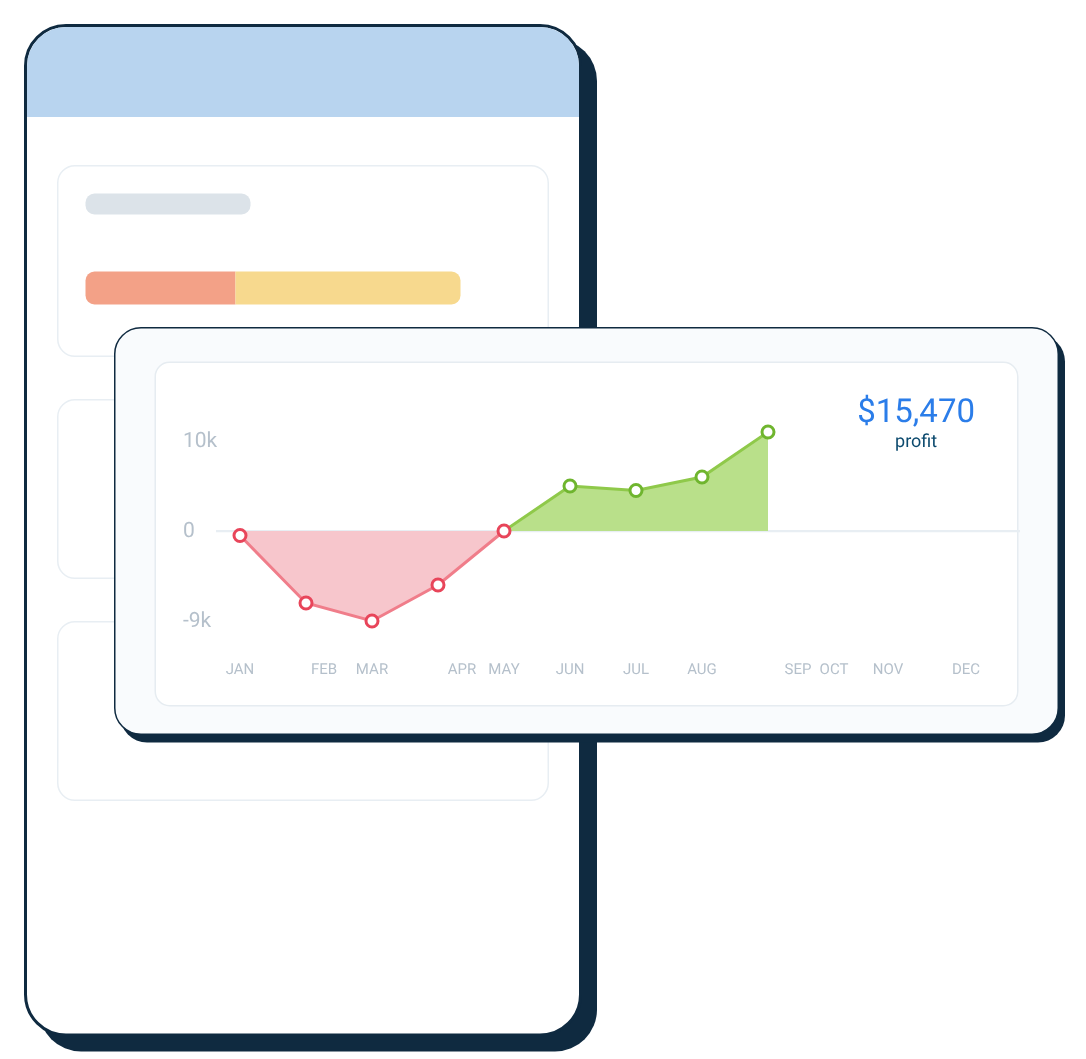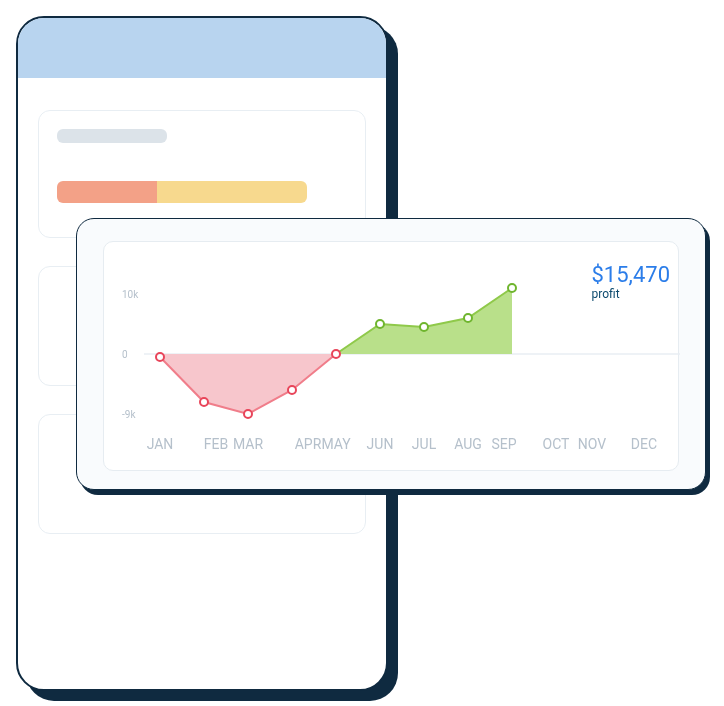--- a/index.html
+++ b/index.html
@@ -82,36 +82,36 @@
       padding: 14px 0 14px 0;
     }
     .chart-svg-wrap {
       position: relative;
       width: 100%;
       height: 200px;
     }
     .y-tick {
       position: absolute;
       left: 18px;
-      font-size: 10px;
+      font-size: 14px;
       color: #b5c0cb;
       transform: translateY(-50%);
     }
     .x-tick {
       position: absolute;
       bottom: 4px;
-      font-size: 14px;
+      font-size: 10px;
       color: #b5c0cb;
       transform: translateX(-50%);
     }
     .metric {
       position: absolute;
-      right: 8px;
+      right: 28px;
       top: 6px;
-      text-align: left;
+      text-align: center;
     }
     .metric-val {
       font-size: 22px;
       color: #2b7de9;
       font-weight: 400;
     }
     .metric-label {
       font-size: 12px;
       color: #0c4a6e;
     }
@@ -158,21 +158,21 @@
       <span class="y-tick" style="top:158px">-9k</span>
 
       <span class="x-tick" style="left:56px">JAN</span>
       <span class="x-tick" style="left:112px">FEB</span>
       <span class="x-tick" style="left:144px">MAR</span>
       <span class="x-tick" style="left:204px">APR</span>
       <span class="x-tick" style="left:232px">MAY</span>
       <span class="x-tick" style="left:276px">JUN</span>
       <span class="x-tick" style="left:320px">JUL</span>
       <span class="x-tick" style="left:364px">AUG</span>
-      <span class="x-tick" style="left:400px">SEP</span>
+      <span class="x-tick" style="left:428px">SEP</span>
       <span class="x-tick" style="left:452px">OCT</span>
       <span class="x-tick" style="left:488px">NOV</span>
       <span class="x-tick" style="left:540px">DEC</span>
 
       <svg width="576" height="180" style="position:absolute;left:0;top:0">
 
         <line class="baseline" x1="40" y1="98" x2="576" y2="98"></line>
 
         <polygon class="neg-fill" points="56,101 100,146 144,158 188,134 232,98 56,98"></polygon>
         <polyline class="neg-line" points="56,101 100,146 144,158 188,134 232,98"></polyline>

